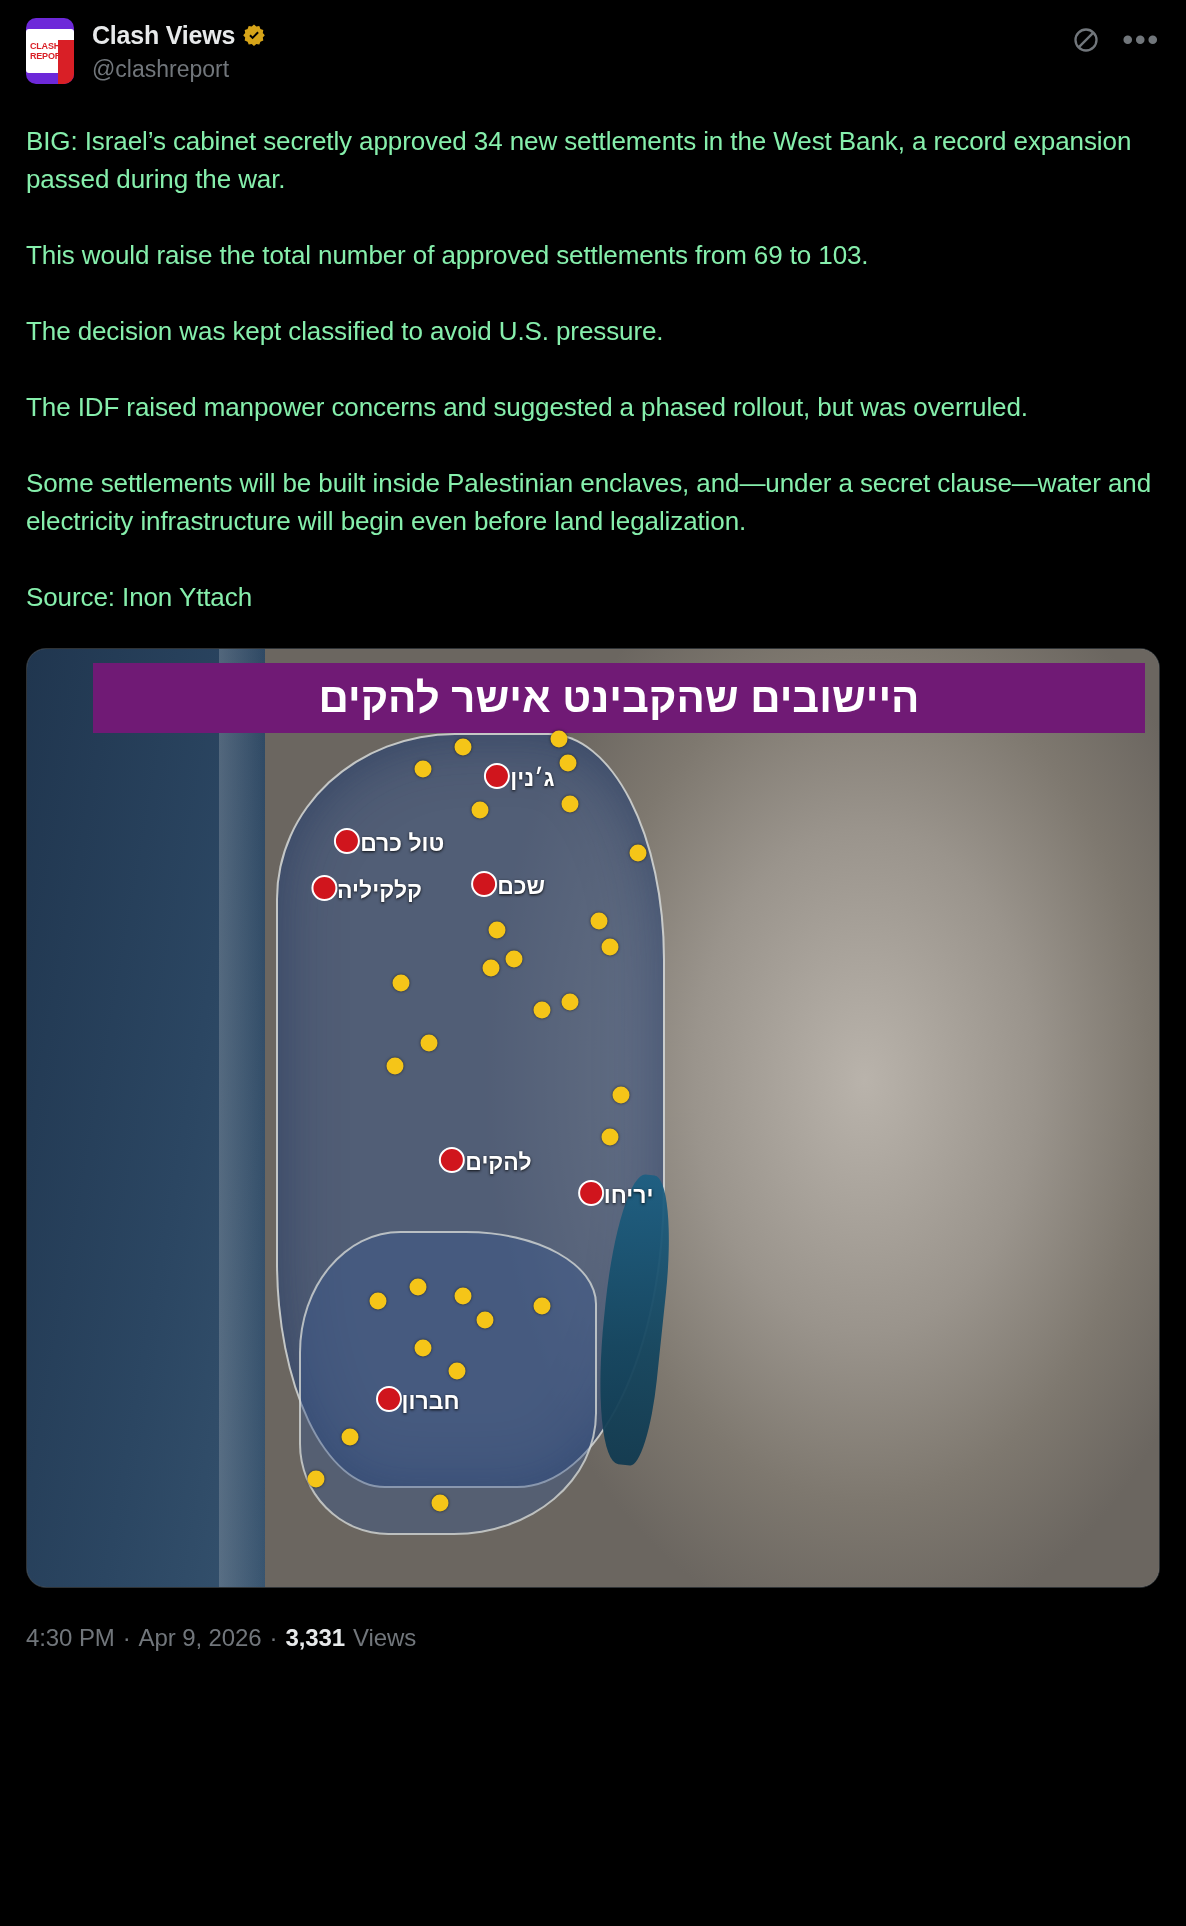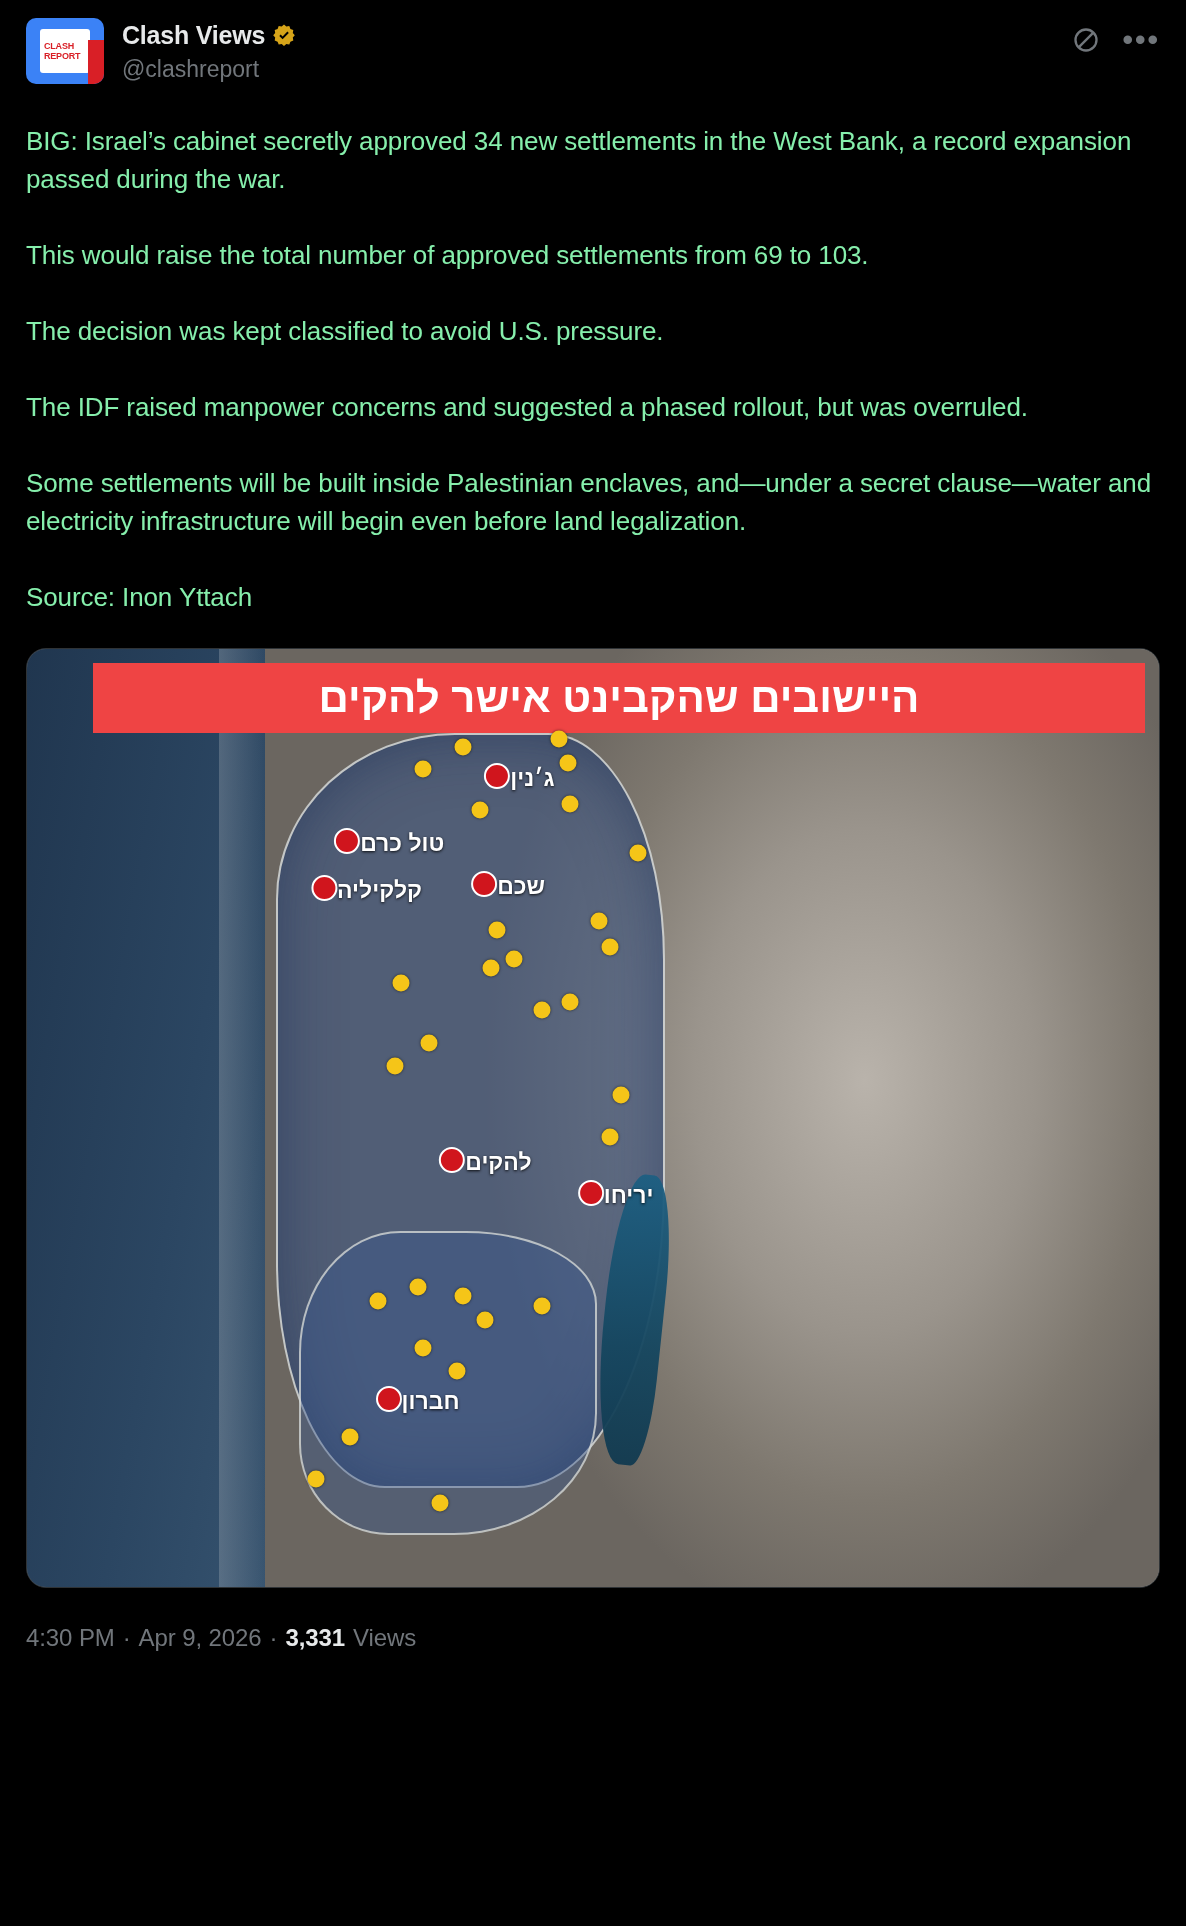--- a/index.html
+++ b/index.html
@@ -21,24 +21,24 @@
     position: relative;
   }
   
   .header {
     display: flex;
     align-items: flex-start;
     gap: 18px;
     padding-top: 2px;
   }
   .avatar {
-    width: 78px;
+    width: 48px;
     height: 66px;
     border-radius: 10px;
-    background: #3b82f6;
+    background: #6d28d9;
     flex: 0 0 auto;
     position: relative;
     overflow: hidden;
     display: flex;
     align-items: center;
     justify-content: center;
   }
   .avatar .av-inner {
     width: 50px;
     height: 44px;
@@ -195,21 +195,21 @@
     background: rgba(56,86,140,0.42);
     border: 2px solid rgba(235,235,225,0.7);
     border-radius: 34% 44% 48% 30% / 40% 24% 40% 30%;
   }
   .banner {
     position: absolute;
     top: 14px;
     left: 66px;
     right: 14px;
     height: 70px;
-    background: #ef4444;
+    background: #701a75;
     display: flex;
     align-items: center;
     justify-content: center;
     direction: rtl;
   }
   .banner span {
     color: #ffffff;
     font-size: 42px;
     font-weight: bold;
     letter-spacing: 0px;

